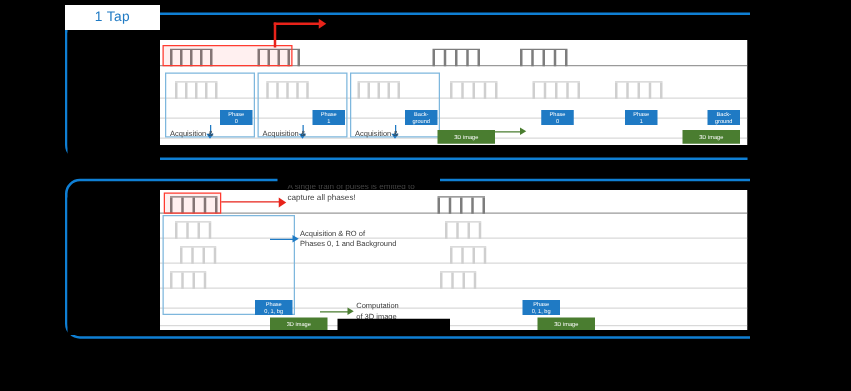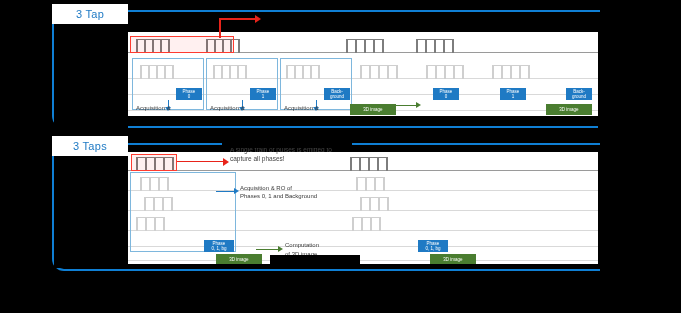--- a/index.html
+++ b/index.html
@@ -65,21 +65,21 @@
   .gline{position:absolute;background:#4a7d30;}
   
   .occl{position:absolute;background:#000;}
 </style>
 </head>
 <body>
 
 <div id="stage">
 
   <div class="panel" id="panel-1"></div>
-  <div class="tab" id="tab-1">3 Tap</div>
+  <div class="tab" id="tab-1">1 Tap</div>
 
   <div class="canvas" id="canvas-1">
 
     <div class="rail" style="left:0;top:20px;width:470px;"></div>
     <div class="rail light" style="left:0;top:46px;width:470px;"></div>
     <div class="rail light" style="left:0;top:62px;width:470px;"></div>
     <div class="rail light" style="left:0;top:78px;width:470px;"></div>
 
     <div class="train" style="left:8px;top:7px;">
       <i style="left:0;height:13px;"></i>
@@ -213,21 +213,20 @@
 
   <div class="redbox" style="left:130px;top:36px;width:104px;height:17px;"></div>
   <div class="redline" style="left:219px;top:18px;width:2px;height:20px;"></div>
   <div class="redline" style="left:219px;top:18px;width:38px;height:2px;"></div>
   <div class="arrowhead right" style="left:255px;top:15px;"></div>
 
   <div class="gline" style="left:396px;top:105px;width:22px;height:1px;"></div>
   <div class="arrowhead rightgreen" style="left:416px;top:102px;"></div>
 
   <div class="panel" id="panel-2"></div>
-  <div class="tab" id="tab-2">3 Taps</div>
 
   <div class="canvas" id="canvas-2">
 
     <div class="rail" style="left:0;top:18px;width:470px;"></div>
     <div class="rail light" style="left:0;top:38px;width:470px;"></div>
     <div class="rail light" style="left:0;top:58px;width:470px;"></div>
     <div class="rail light" style="left:0;top:78px;width:470px;"></div>
     <div class="rail light" style="left:0;top:94px;width:470px;"></div>
     <div class="rail light" style="left:0;top:108px;width:470px;"></div>
 

